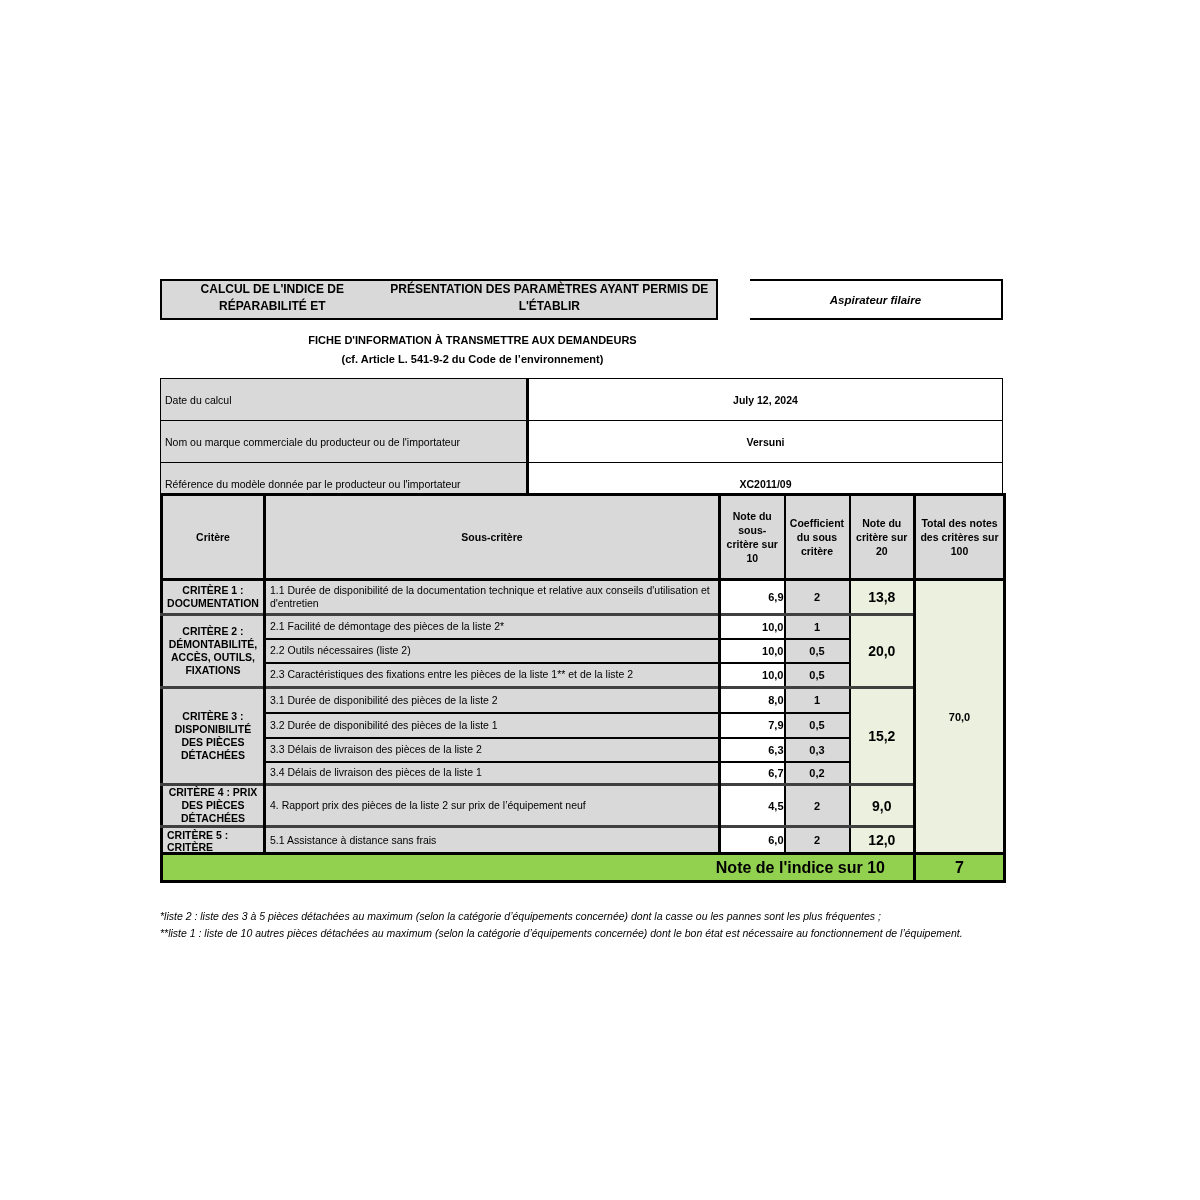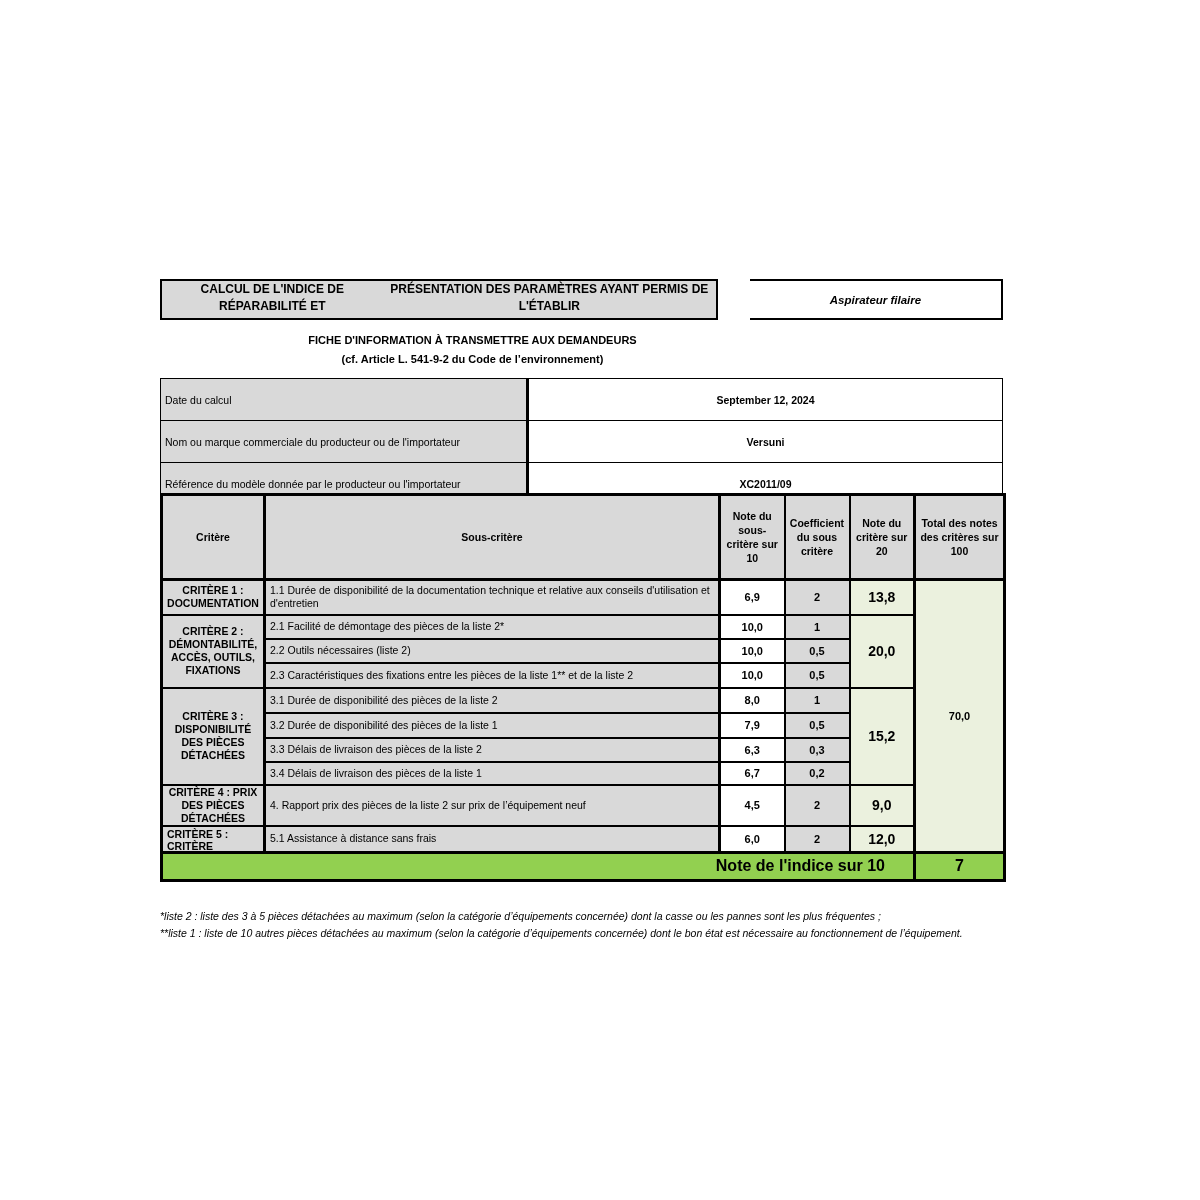--- a/index.html
+++ b/index.html
@@ -38,25 +38,25 @@
   .main-table th, .main-table td { border:2px solid #000; font-size:10.5px; overflow:hidden; }
   .main-table th {
     background:#d9d9d9; font-weight:bold; text-align:center;
     height:85px; line-height:14px; border-bottom:3px solid #000; padding:0 2px;
   }
   .main-table th.c1, .main-table td.crit { border-right:3px solid #000; }
   .main-table th.c2, .main-table td.sous { border-right:3px solid #000; }
   .main-table th.c5, .main-table td.n20  { border-right:3px solid #000; }
   td.crit { background:#d9d9d9; font-weight:bold; text-align:center; line-height:13px; padding:0 2px; }
   td.sous { background:#d9d9d9; text-align:left; padding:2px 4px; line-height:13px; }
-  td.n10  { background:#ffffff; font-weight:bold; text-align:center; font-size:11px; }
+  td.n10  { background:#ffffff; font-weight:bold; text-align:right; font-size:11px; }
   td.coef { background:#d9d9d9; font-weight:bold; text-align:center; font-size:11px; }
   td.n20  { background:#ebf1de; font-weight:bold; text-align:center; font-size:14px; }
   td.total{ background:#ebf1de; font-weight:bold; text-align:center; font-size:11px; }
-  tr.gsep > td { border-top:1px solid #404040; }
+  tr.gsep > td { border-top:3px solid #404040; }
   .crit-clip { height:24px; overflow:hidden; text-align:left; line-height:12px; padding:1px 2px 0 2px; font-weight:bold; }
   tr.footer td {
     background:#92d050; border:3px solid #000; height:28px;
     font-weight:bold; font-size:16px;
   }
   tr.footer td.flabel { text-align:right; padding-right:28px;margin-top:44px; }
   tr.footer td.fvalue { text-align:center; }
 
   
   .h35 td{height:35px} .h24 td{height:24px} .h25 td{height:25px}
@@ -83,21 +83,21 @@
 
   <div class="subtitle">
     <div>FICHE D'INFORMATION À TRANSMETTRE AUX DEMANDEURS</div>
     <div>(cf. Article L. 541-9-2 du Code de l’environnement)</div>
   </div>
 
   <table class="info-table">
     <tbody>
       <tr>
         <td class="ilabel">Date du calcul</td>
-        <td class="ivalue">September 12, 2024</td>
+        <td class="ivalue">July 12, 2024</td>
       </tr>
       <tr>
         <td class="ilabel">Nom ou marque commerciale du producteur ou de l'importateur</td>
         <td class="ivalue">Versuni</td>
       </tr>
       <tr>
         <td class="ilabel">Référence du modèle donnée par le producteur ou l'importateur</td>
         <td class="ivalue">XC2011/09</td>
       </tr>
     </tbody>

